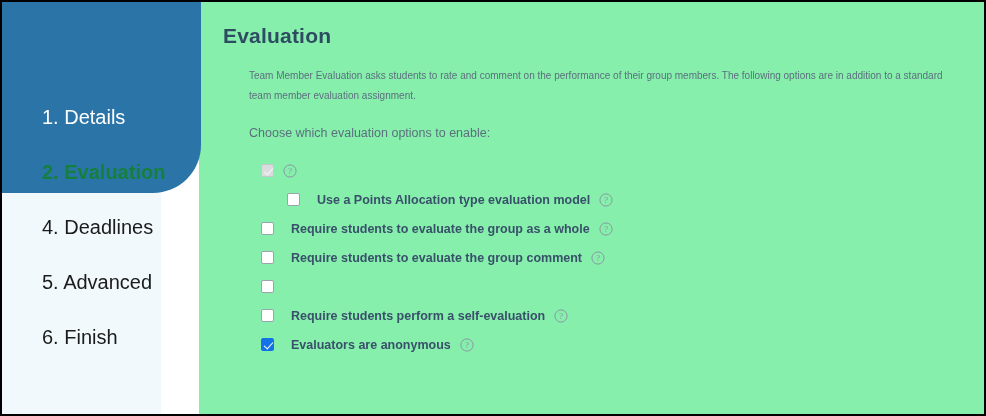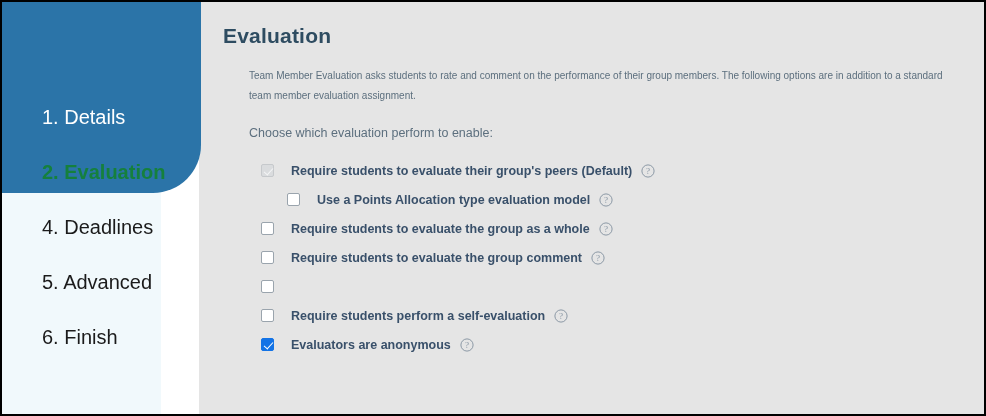--- a/index.html
+++ b/index.html
@@ -87,21 +87,21 @@
     font-weight: bold;
   }
 
   
   .main {
     position: absolute;
     left: 197px;
     top: 0;
     right: 0;
     bottom: 0;
-    background: #e5e5e5;
+    background: #86efac;
   }
 
   .page-title {
     margin: 0;
     padding: 22px 0 0 24px;
     font-size: 21px;
     font-weight: bold;
     color: #2e4c61;
     letter-spacing: 0.2px;
   }
@@ -219,27 +219,26 @@
       <li class="nav-item">6. Finish</li>
     </ul>
   </nav>
 
   <section class="main">
 
     <h1 class="page-title">Evaluation</h1>
 
     <p class="intro">Team Member Evaluation asks students to rate and comment on the performance of their group members. The following options are in addition to a standard team member evaluation assignment.</p>
 
-    <p class="choose">Choose which evaluation perform to enable:</p>
+    <p class="choose">Choose which evaluation options to enable:</p>
 
     <ul class="opt-list">
 
       <li class="opt-row">
         <span class="cbx disabled-checked"></span>
-        <span class="opt-label">Require students to evaluate their group's peers (Default)</span>
         <span class="help-icon">
           <svg width="14" height="14" viewBox="0 0 14 14">
             <circle cx="7" cy="7" r="6.1" fill="none" stroke="#8b98a5" stroke-width="1"></circle>
             <text x="7" y="10.4" text-anchor="middle" font-family="Liberation Serif, serif" font-size="9.2" fill="#8b98a5">?</text>
           </svg>
         </span>
       </li>
 
       <li class="opt-row indent">
         <span class="cbx"></span>

